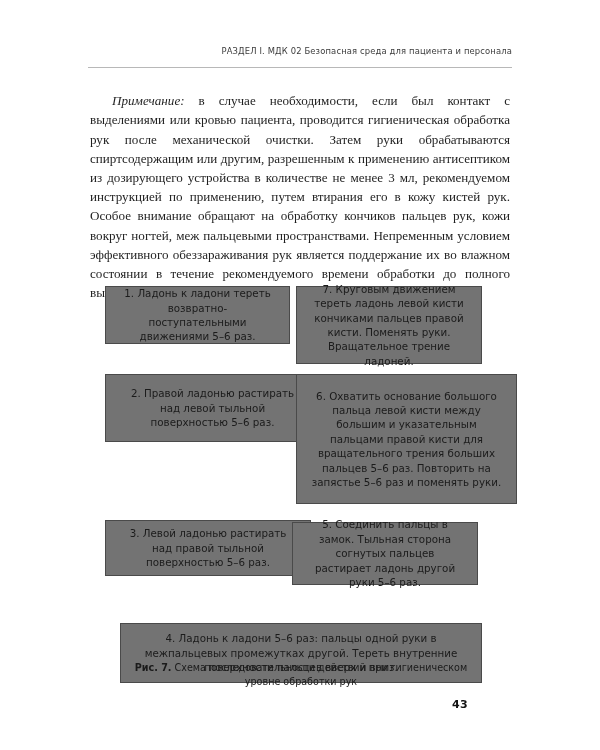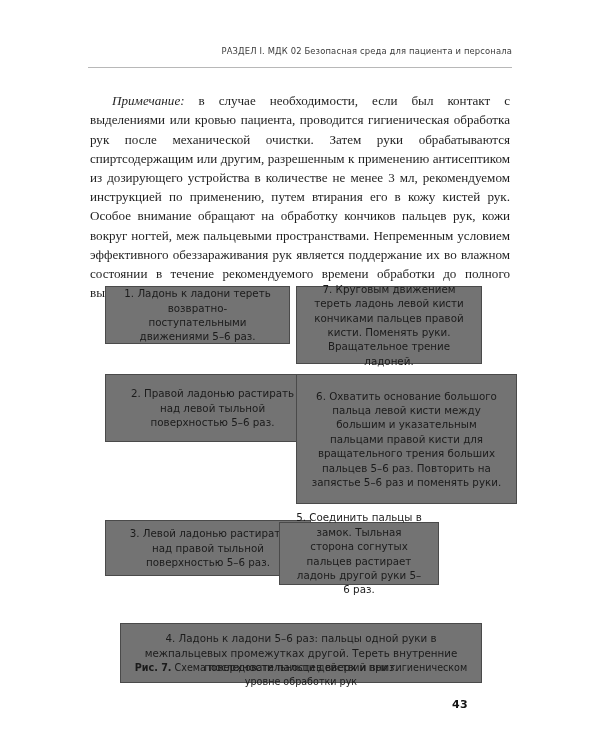--- a/index.html
+++ b/index.html
@@ -89,21 +89,21 @@
     pointer-events: auto;
   }
   .fbox .inner {
     width: 100%;
   }
 
   #box1 { left: 105px; top: 286px; width: 185px; height: 58px; }
   #box2 { left: 105px; top: 374px; width: 215px; height: 68px; }
   #box3 { left: 105px; top: 520px; width: 206px; height: 56px; }
   #box4 { left: 120px; top: 623px; width: 362px; height: 60px; }
-  #box5 { left: 279px; top: 522px; width: 160px; height: 63px; align-items: center; }
+  #box5 { left: 292px; top: 522px; width: 186px; height: 63px; align-items: center; }
   #box6 { left: 296px; top: 374px; width: 221px; height: 130px; }
   #box7 { left: 296px; top: 286px; width: 186px; height: 78px; }
 
   
   .caption {
     position: absolute;
     left: 120px;
     top: 661px;
     width: 362px;
     text-align: center;

